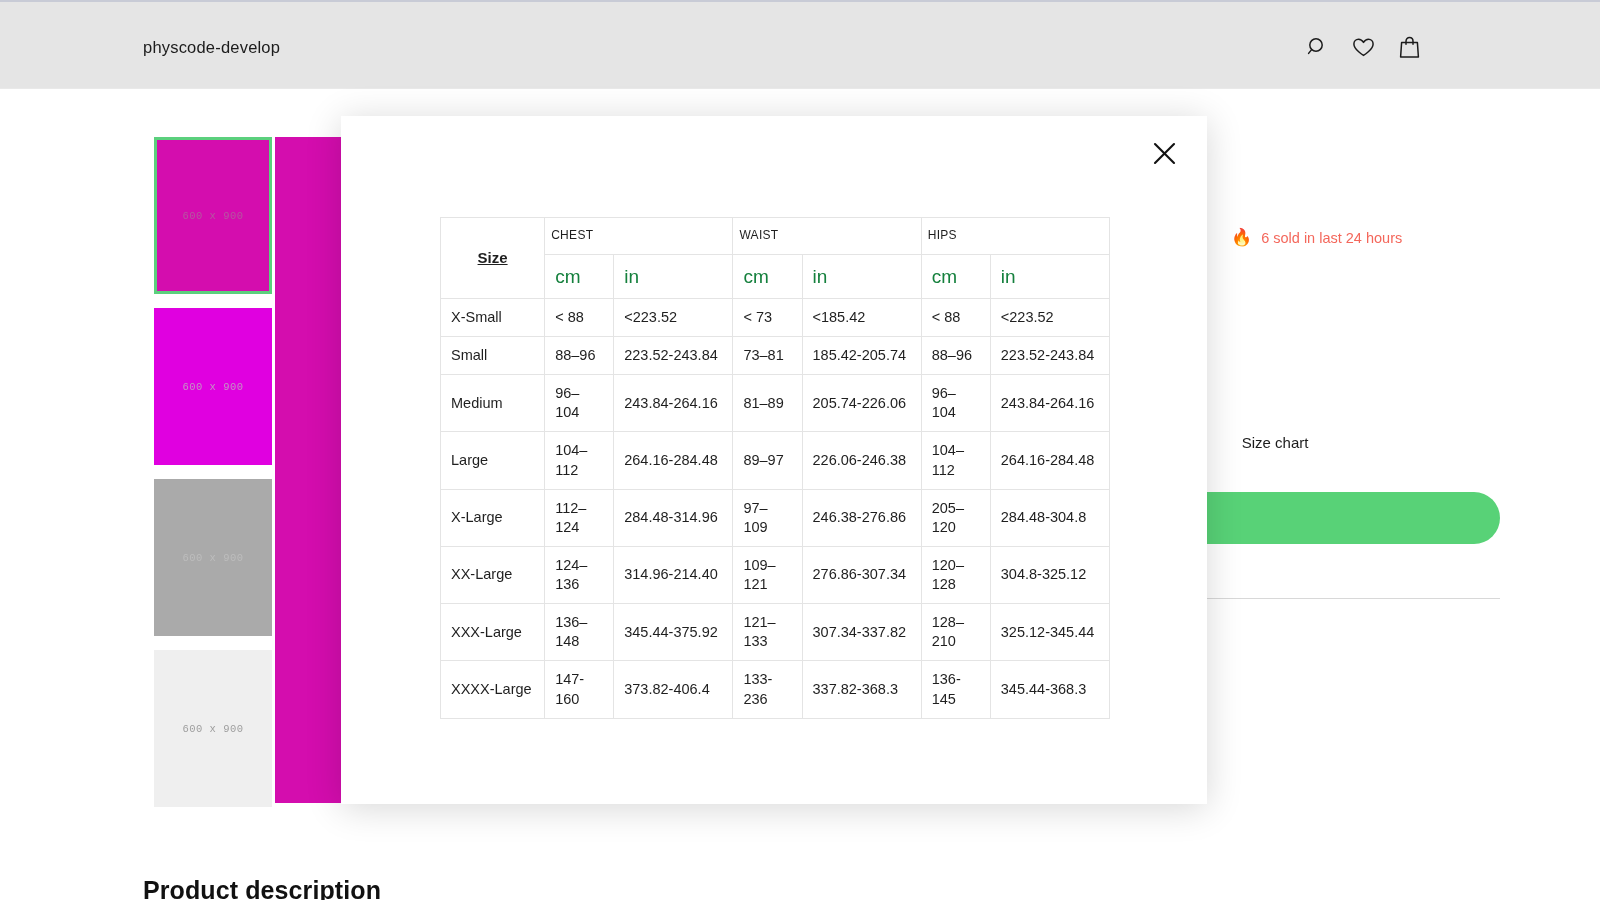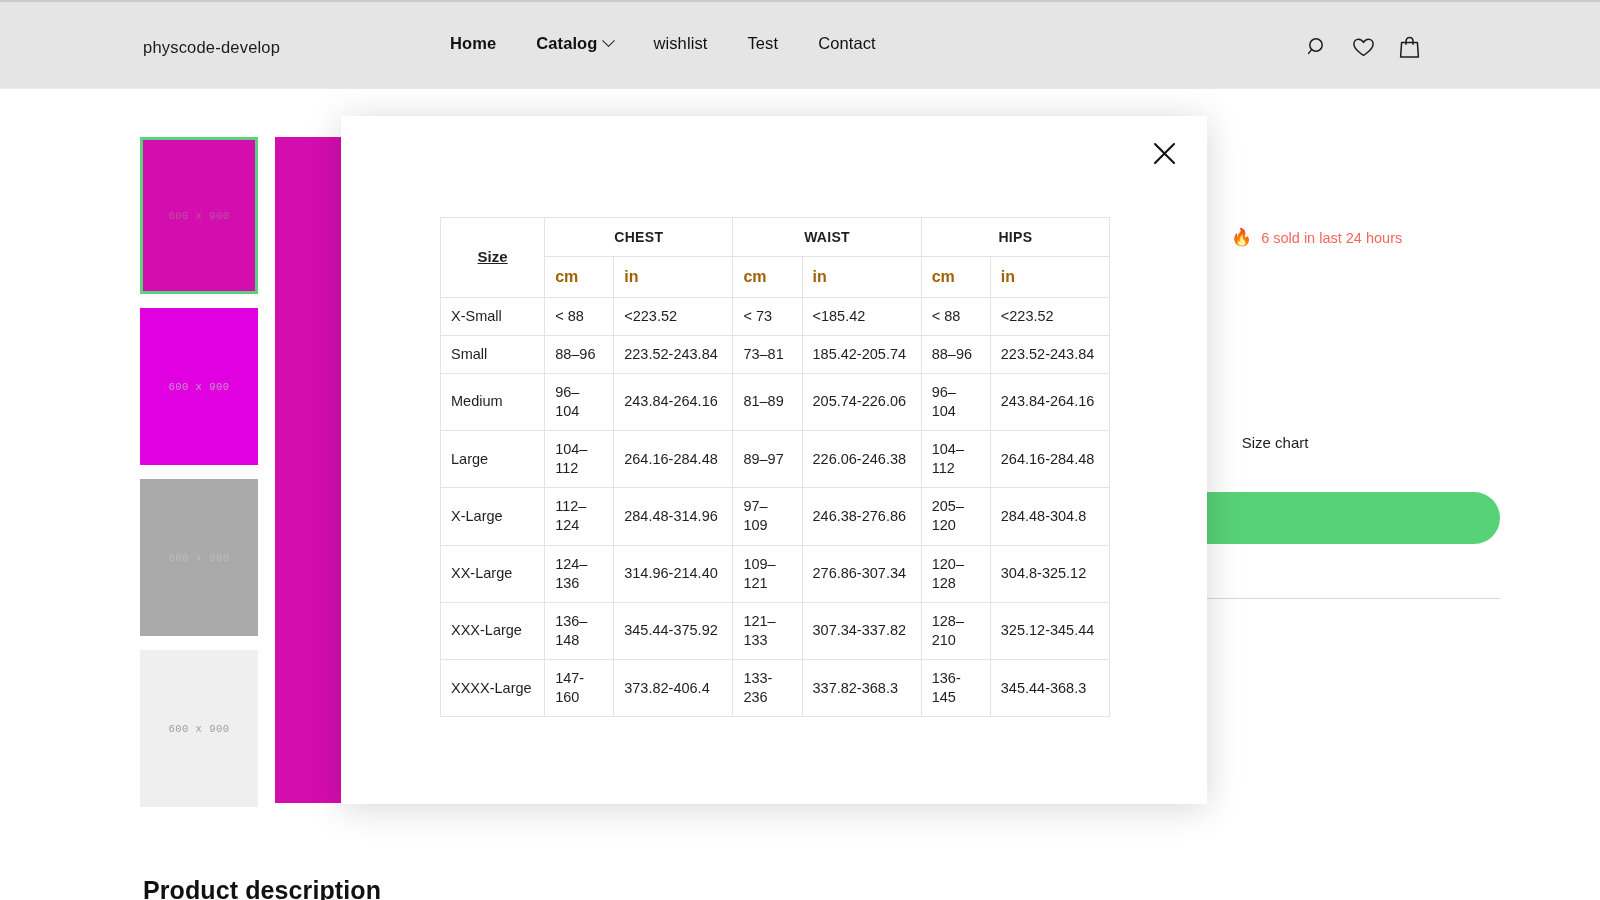--- a/index.html
+++ b/index.html
@@ -85,21 +85,21 @@
     display: flex;
     align-items: center;
     gap: 20px;
   }
   .hicon { width: 26px; height: 30px; display:flex; align-items:center; justify-content:center; cursor:pointer; }
   .hicon svg { display:block; }
 
   
   .gallery-thumbs {
     position: absolute;
-    left: 140px;
+    left: 154px;
     top: 137px;
     width: 128px;
   }
   .thumb {
     width: 118px;
     height: 157px;
     position: relative;
     margin-bottom: 14px;
     display: flex;
     align-items: center;
@@ -255,72 +255,53 @@
   }
   table.size-table th,
   table.size-table td {
     border: 1px solid #e4e4e4;
     padding: 9px 10px;
     text-align: left;
     vertical-align: middle;
     line-height: 1.32;
   }
   table.size-table th.group-head {
-    text-align: center;
-    font-weight: 700;
-    font-size: 14px;
+    font-weight: 400;
+    font-size: 12px;
     letter-spacing: .3px;
     padding: 10px 6px;
   }
   table.size-table th.size-head {
     text-align: center;
     font-weight: 700;
     font-size: 15px;
     vertical-align: middle;
     text-decoration: underline;
   }
   table.size-table th.unit-head {
-    font-weight: 700;
-    font-size: 16px;
-    color: #a16207;
+    font-weight: 400;
+    font-size: 19px;
+    color: #15803d;
   }
   
   .col-size { width: 104px; }
   .col-cm   { width: 69px; }
   .col-in   { width: 119px; }
   td.size-name { white-space: nowrap; }
 </style>
 </head>
 <body>
 
 <div class="page">
 
   <div class="top-rule"></div>
 
   <header class="site-header">
     <div class="brand">physcode-develop</div>
 
-    <nav class="main-nav">
-      <div class="nav-item">
-        <span>Home</span>
-      </div>
-      <div class="nav-item">
-        <span>Catalog</span>
-        <span class="chev"></span>
-      </div>
-      <div class="nav-item plain">
-        <span>wishlist</span>
-      </div>
-      <div class="nav-item plain">
-        <span>Test</span>
-      </div>
-      <div class="nav-item plain">
-        <span>Contact</span>
-      </div>
-    </nav>
 
     <div class="header-icons">
       <div class="hicon">
         <svg width="22" height="22" viewBox="0 0 22 22" fill="none">
           <circle cx="10" cy="9" r="6.2" stroke="#1c1c1c" stroke-width="1.5"></circle>
           <line x1="5.6" y1="13.6" x2="2.6" y2="17.4" stroke="#1c1c1c" stroke-width="1.5" stroke-linecap="round"></line>
         </svg>
       </div>
       <div class="hicon">
         <svg width="23" height="21" viewBox="0 0 23 21" fill="none">

